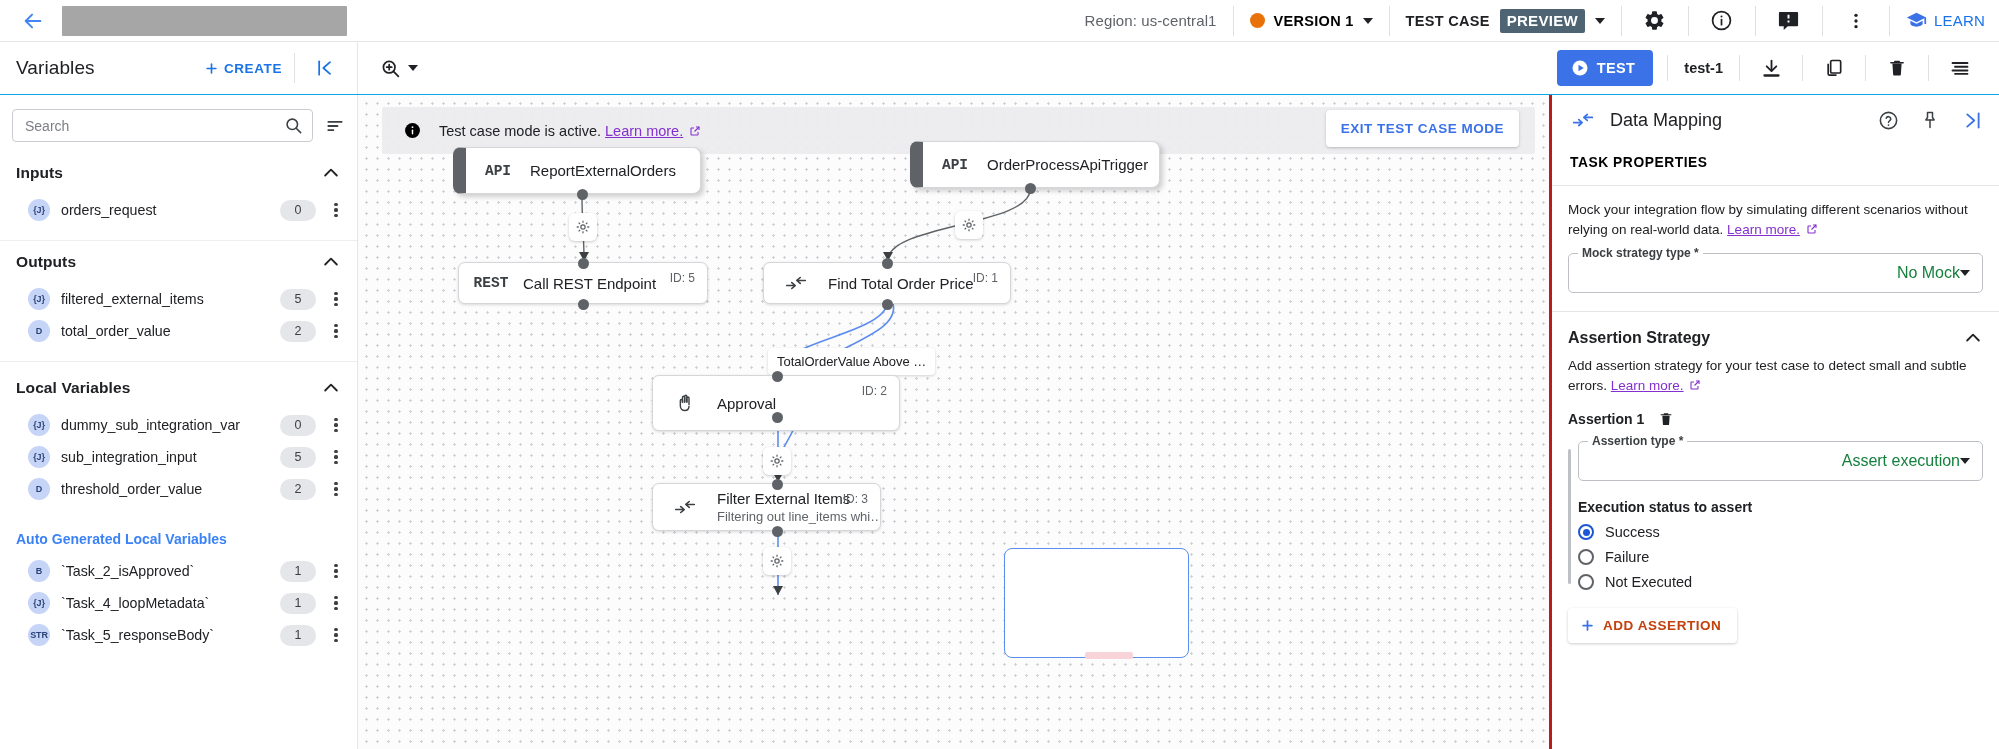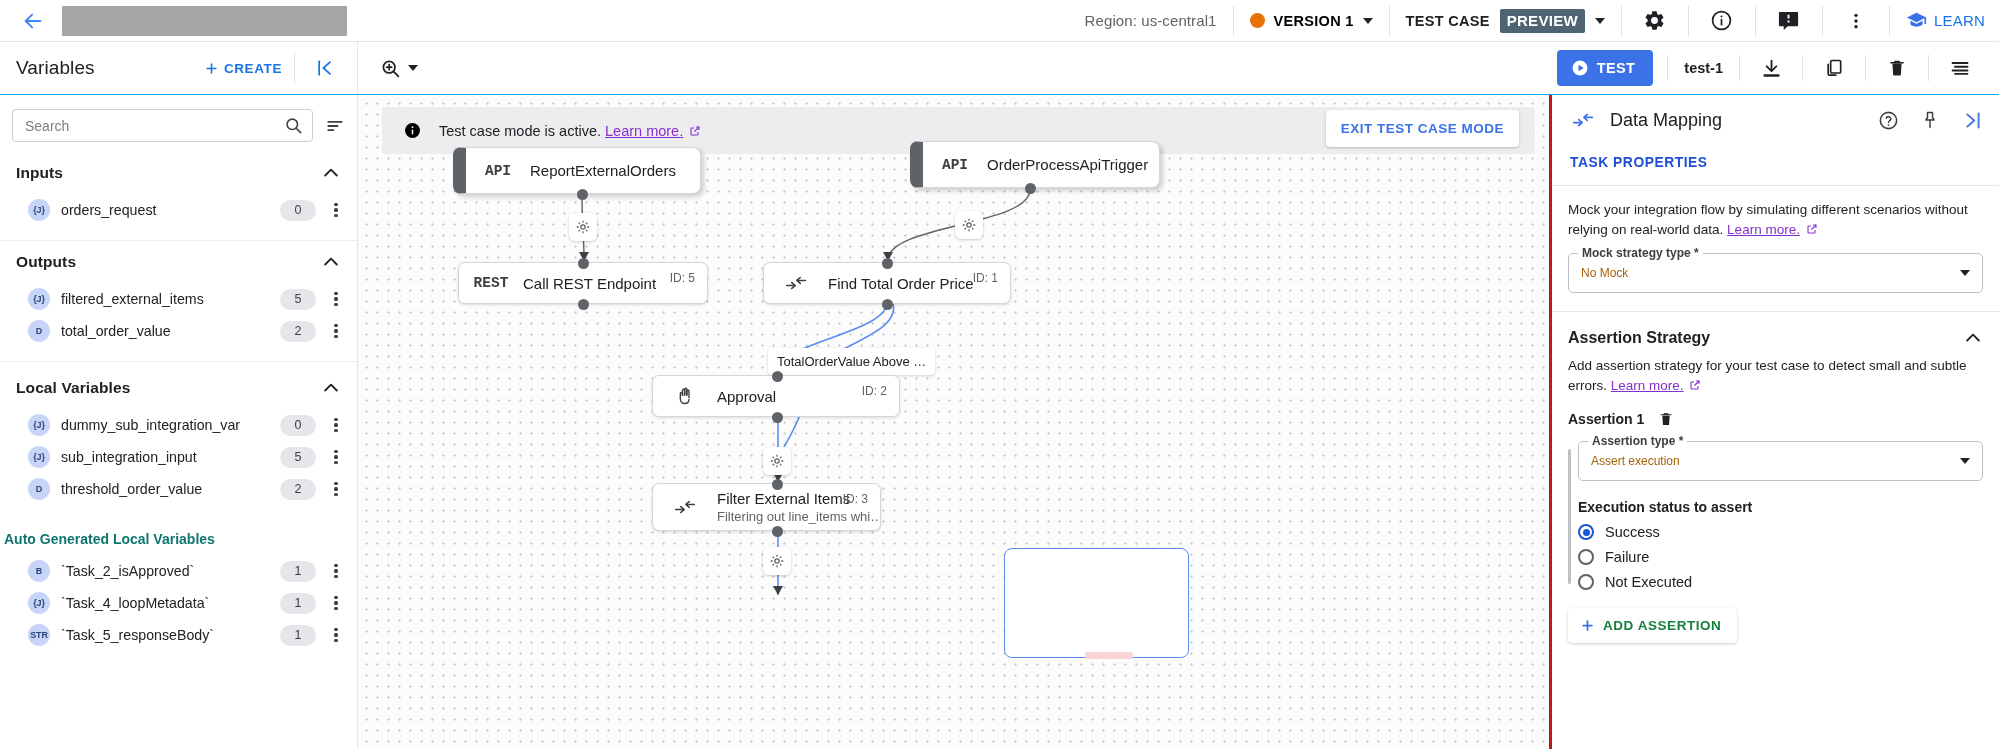--- a/index.html
+++ b/index.html
@@ -97,21 +97,21 @@
     font-size:9px; font-weight:bold; display:flex;align-items:center;justify-content:center;
     flex:0 0 22px; letter-spacing:-.2px;
   }
   .vname { font-size:14.2px; color:#202124; flex:1 1 auto; white-space:nowrap; overflow:hidden; text-overflow:ellipsis;}
   .vcount {
     background:#e4e6e9; color:#3c4043; border-radius:11px; min-width:36px; height:21px;
     font-size:12.5px; display:flex;align-items:center;justify-content:center; padding:0 8px; flex:0 0 auto;
   }
   .kebab { width:18px; display:flex;flex-direction:column;align-items:center;gap:2.5px; cursor:pointer; flex:0 0 18px;}
   .kebab i { width:3.2px;height:3.2px;border-radius:50%;background:#3c4043; display:block; }
-  .subhead { font-size:14px; font-weight:bold; color:#0f766e; padding: 12px 16px 8px 4px;}
+  .subhead { font-size:14px; font-weight:bold; color:#3b82f6; padding: 12px 16px 8px 16px;}
 
   
   .canvas {
     flex:1 1 auto; position:relative; overflow:hidden; background:#fcfcfc;
     background-image: radial-gradient(circle, #cfd2d6 1px, transparent 1.1px);
     background-size: 11px 11px; background-position: 3px 3px;
   }
   .tc-banner {
     position:absolute; left:24px; top:12px; right:14px; height:47px;
     background:rgba(235,236,238,.92); display:flex; align-items:center; padding-left:22px; gap:18px;
@@ -155,54 +155,54 @@
   
   .rightpanel {
     width:450px; flex:0 0 450px; background:#fff; border-left:3px solid #b91c1c;
     display:flex; flex-direction:column; overflow:hidden;
   }
   .rp-head { height:50px; flex:0 0 50px; display:flex; align-items:center; padding: 0 12px 0 16px; gap:12px;}
   .rp-title { font-size:18px; color:#202124; flex:1 1 auto; }
   .rp-ico { width:30px;height:30px;display:flex;align-items:center;justify-content:center;cursor:pointer;}
   .rp-tabs { display:flex; border-bottom:1px solid #e4e6e9; padding-left:16px; gap:22px; flex:0 0 auto;}
   .rp-tab {
-    font-size:13.8px; font-weight:bold; letter-spacing:.55px; color:#1d4ed8;
+    font-size:13.8px; font-weight:bold; letter-spacing:.55px; color:#000000;
     padding: 10px 2px 12px; cursor:pointer; border-bottom:3px solid transparent;
   }
   .rp-tab.active { color:#1a56d6; border-bottom-color:#1a56d6; }
   .rp-scroll { flex:1 1 auto; overflow:hidden; padding: 14px 16px 0 16px; }
   .rp-desc { font-size:13.5px; color:#202124; line-height:1.45; }
   .field {
     margin-top: 14px; position:relative; border:1px solid #bdc1c6; border-radius:5px; height:40px;
     display:flex; align-items:center; padding: 0 12px; cursor:pointer;
   }
   .field-legend {
     position:absolute; top:-8px; left:9px; background:#fff; padding: 0 4px;
     font-size:12px; font-weight:bold; color:#3c4043;
   }
-  .field-value { font-size:12px; color:#a16207; flex:1 1 auto;}
+  .field-value { font-size:16px; color:#15803d; flex:1 1 auto;text-align:right;}
   .sect-divider { border-top:1px solid #e4e6e9; margin: 18px -16px 0; }
   .sect-head { display:flex; align-items:center; padding: 16px 0 8px; cursor:pointer;}
   .sect-title { font-size:16px; font-weight:bold; color:#202124; flex:1 1 auto; }
   .assert-label-row { display:flex; align-items:center; gap:14px; margin-top:16px;}
   .assert-label { font-size:14px; font-weight:bold; color:#202124;}
   .assert-wrap { position:relative; padding-left:10px; }
   .assert-wrap:before {
     content:""; position:absolute; left:0; top:8px; bottom:6px; width:3px; background:#bdc1c6; border-radius:2px;
   }
   .exec-label { font-size:14px; font-weight:bold; color:#202124; margin-top:18px;}
   .radio-row { display:flex; align-items:center; gap:11px; margin-top:9px; cursor:pointer; }
   .radio { width:16px;height:16px;border-radius:50%;border:2px solid #5f6368; flex:0 0 16px; position:relative;}
   .radio.on { border-color:#1a56d6; }
   .radio.on:after { content:""; position:absolute; inset:2.5px; border-radius:50%; background:#1a56d6;}
   .radio-txt { font-size:14.5px; color:#202124;}
   .add-assert-btn {
     margin-top:18px; display:inline-flex; gap:8px;
     background:#fff; box-shadow:0 1px 3px rgba(0,0,0,.2); border-radius:4px;
-    padding: 10px 16px 10px 12px; color:#15803d; font-size:13.5px; font-weight:bold; letter-spacing:.55px;
+    padding: 10px 16px 10px 12px; color:#c2410c; font-size:13.5px; font-weight:bold; letter-spacing:.55px;
     cursor:pointer;
   }
 </style>
 </head>
 <body>
 
 <div class="app">
 
   <div class="topbar">
     <div class="back-arrow">
@@ -580,21 +580,21 @@
         <span class="node-body">
           <span class="node-title">Find Total Order Price</span>
         </span>
         <span class="node-id">ID: 1</span>
       </div>
       <div class="port" style="left:524px; top:163px;"></div>
       <div class="port" style="left:524px; top:204px;"></div>
 
       <div class="edge-label" style="left:410px; top:253px;">TotalOrderValue Above …</div>
 
-      <div class="node" style="left:294px; top:280px; width:248px; height:42px;">
+      <div class="node" style="left:294px; top:280px; width:248px; height:56px;">
         <span class="node-ico">
           <svg width="20" height="21" viewBox="0 0 24 24" fill="none" stroke="#3c4043" stroke-width="1.7" stroke-linejoin="round">
               <path d="M9 11V4.6a1.3 1.3 0 012.6 0V11"></path>
               <path d="M11.6 10.6V3.4a1.3 1.3 0 012.6 0v7.2"></path>
               <path d="M14.2 11V5.4a1.3 1.3 0 012.6 0V14"></path>
               <path d="M9 11V8.4a1.3 1.3 0 00-2.6 0v6.4c0 3.2 2.2 5.6 5.4 5.6s5-2 5-5.4"></path>
             </svg>
         </span>
         <span class="node-body">
           <span class="node-title">Approval</span>

